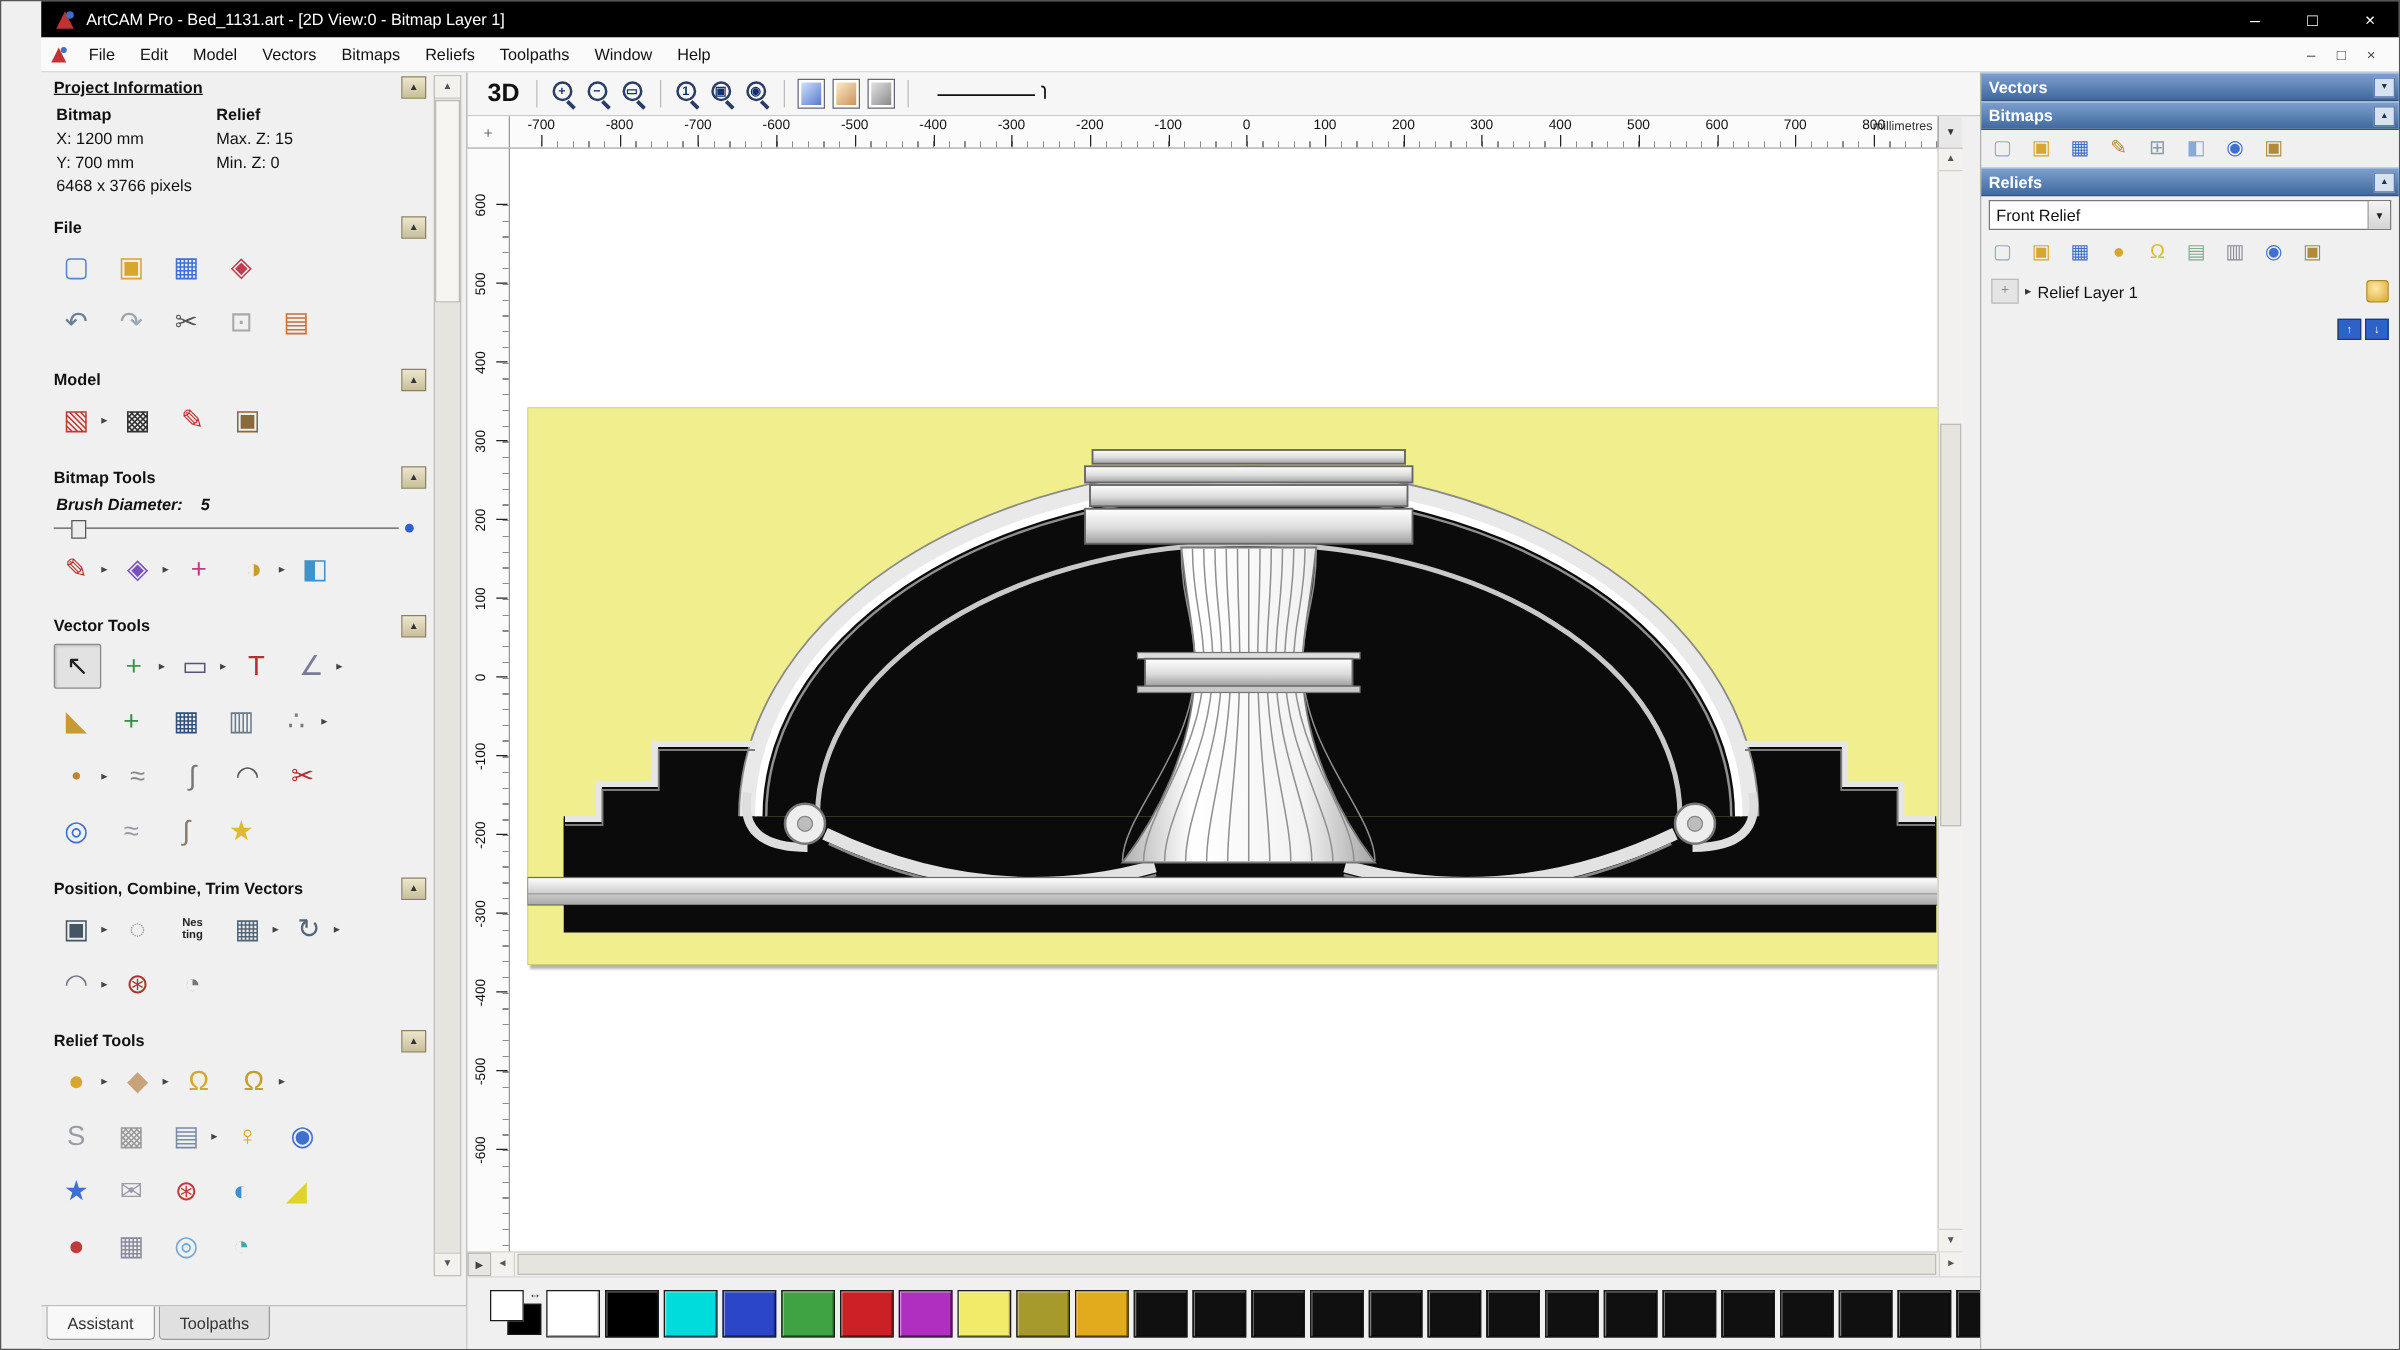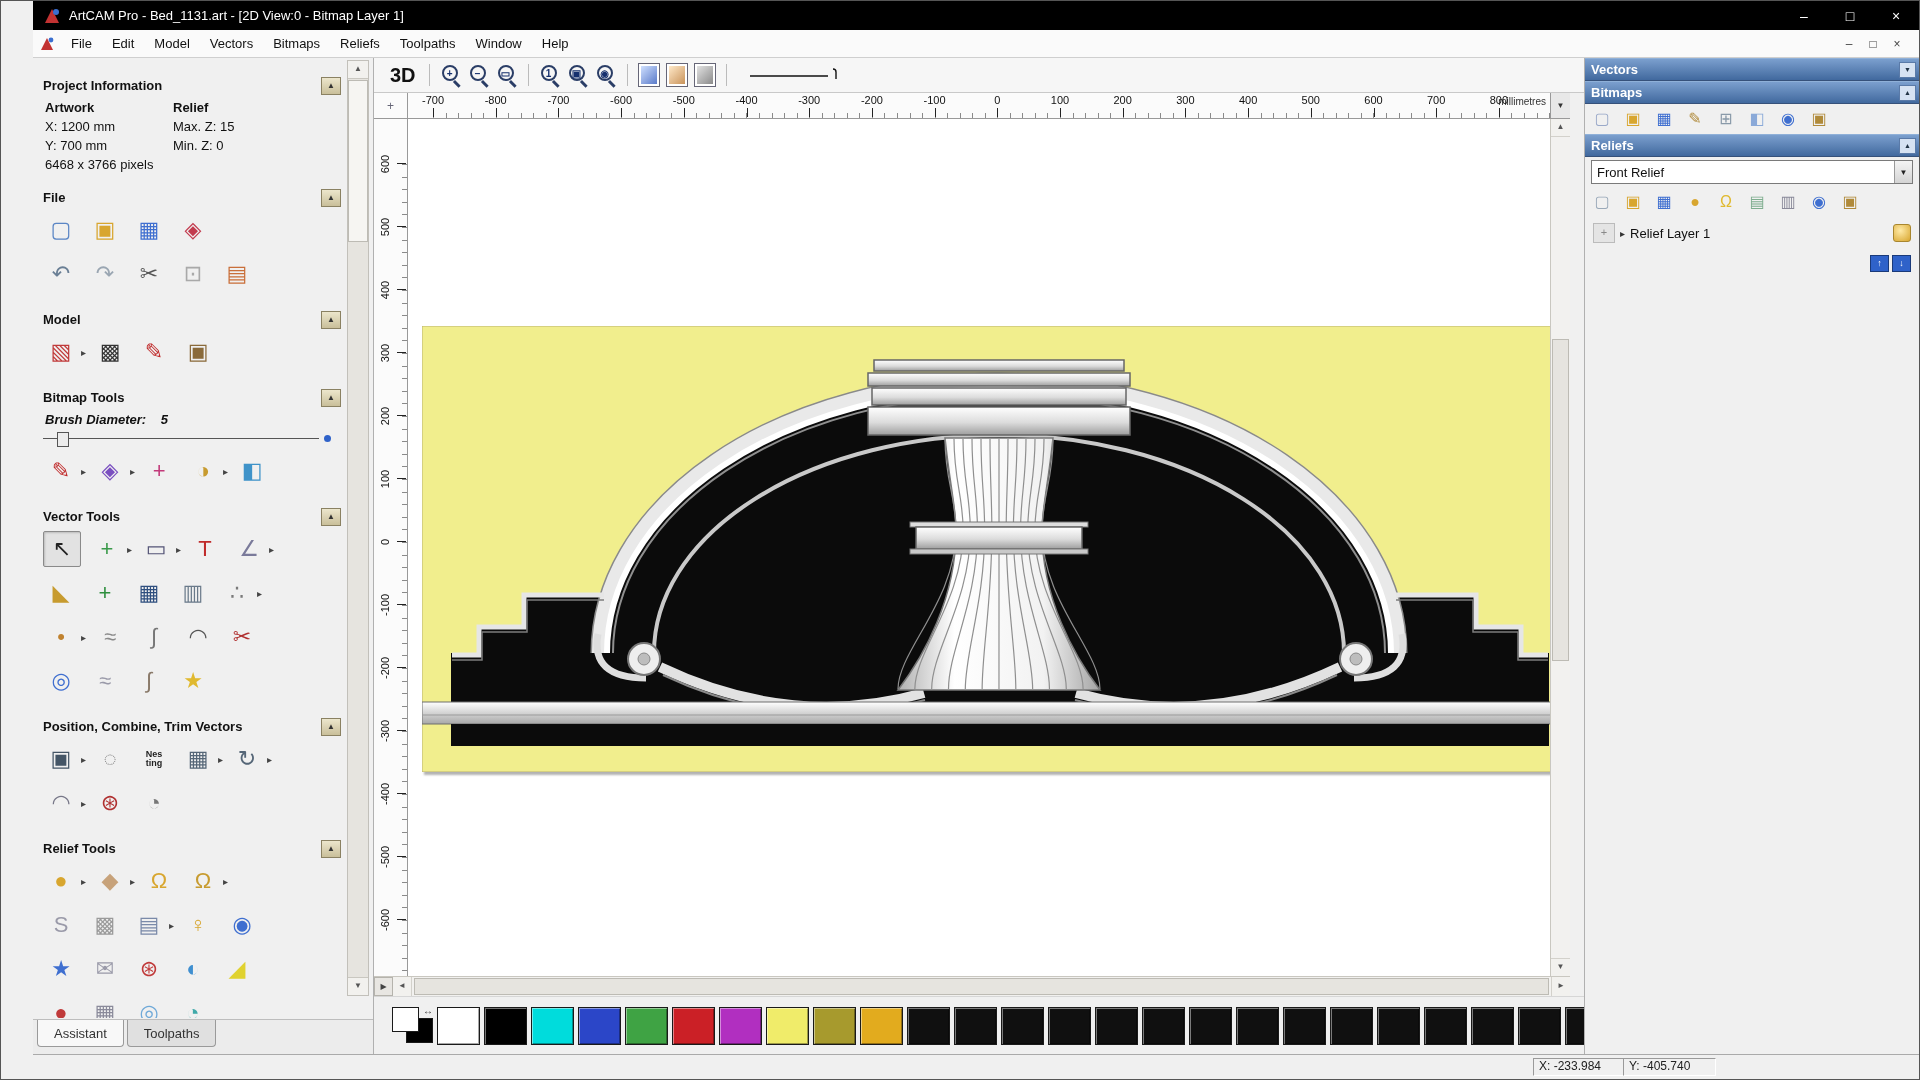--- a/index.html
+++ b/index.html
@@ -20,21 +20,21 @@
   .mdi-btns{margin-left:auto;display:flex;padding-right:10px;color:#444;font-size:12px;}
   .mdi-btn{width:24px;text-align:center;}
 
   
   .main{flex:1;display:flex;min-height:0;}
 
   
   .left-panel{width:340px;flex:none;position:relative;background:#f0f0f0;border-right:1px solid #b0b0b0;}
   .lp-content{position:absolute;top:0;left:0;right:30px;bottom:36px;overflow:hidden;padding:2px 0 0 10px;}
   .sec-header{font-weight:bold;position:relative;margin-top:14px;height:20px;line-height:19px;}
-  .sec-header:first-child{margin-top:16px;}
+  .sec-header:first-child{margin-top:0;text-decoration:underline;}
   .rollup{position:absolute;right:2px;top:1px;width:18px;height:16px;background:linear-gradient(#ece6cc,#c9bf9a);
     border:1px solid #8a8162;font-size:8px;text-align:center;line-height:15px;color:#333;}
   .pi-grid{display:grid;grid-template-columns:128px 1fr;row-gap:1px;margin:3px 0 2px 2px;line-height:18px;}
   .pi-b{font-weight:bold;}
   .tool-row{display:flex;align-items:center;height:44px;}
   .tool-btn{width:36px;height:34px;display:flex;align-items:center;justify-content:center;margin-right:8px;border-radius:2px;}
   .tool-btn.pressed{border:1px solid #8a8a8a;background:#e2e2e2;box-shadow:inset 1px 1px 2px #bbb;}
   .glyph{font-size:22px;line-height:1;}
   .flyout{font-size:10px;color:#444;margin:0 6px 0 -6px;}
   .mini-text{font-size:9px;font-weight:bold;line-height:1.05;text-align:center;white-space:pre-line;color:#222;}
@@ -183,21 +183,21 @@
   <div class="main">
 
     <div class="left-panel">
       <div class="lp-content">
 
         <div class="sec-header">
           <span>Project Information</span>
           <span class="rollup">▲</span>
         </div>
         <div class="pi-grid">
-          <span class="pi-b">Artwork</span>
+          <span class="pi-b">Bitmap</span>
           <span class="pi-b">Relief</span>
           <span>X: 1200 mm</span>
           <span>Max. Z: 15</span>
           <span>Y: 700 mm</span>
           <span>Min. Z: 0</span>
           <span style="grid-column:1 / span 2">6468 x 3766 pixels</span>
         </div>
 
         <div class="sec-header">
           <span>File</span>
@@ -801,17 +801,13 @@
         <div class="bulb-icon"></div>
       </div>
       <div class="updown">
         <div class="ud-btn">↑</div>
         <div class="ud-btn">↓</div>
       </div>
 
     </div>
   </div>
 
-  <div class="statusbar">
-    <div class="status-cell" style="left:1500px;width:84px;">X: -233.984</div>
-    <div class="status-cell" style="left:1590px;width:86px;">Y: -405.740</div>
-  </div>
 </div>
 
 </body></html>

